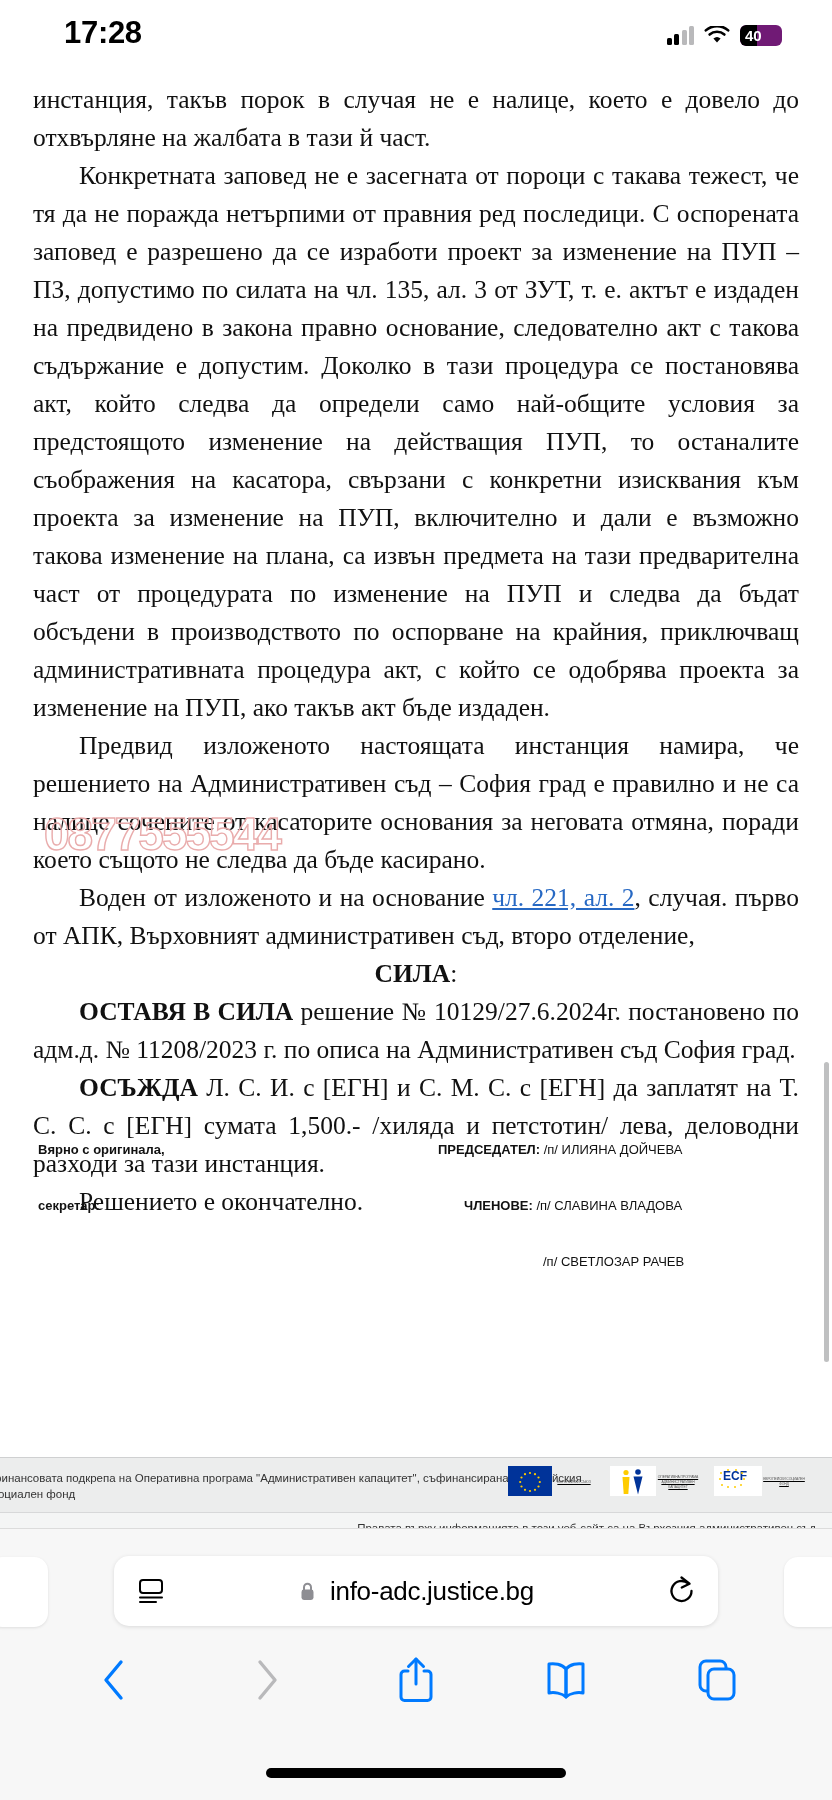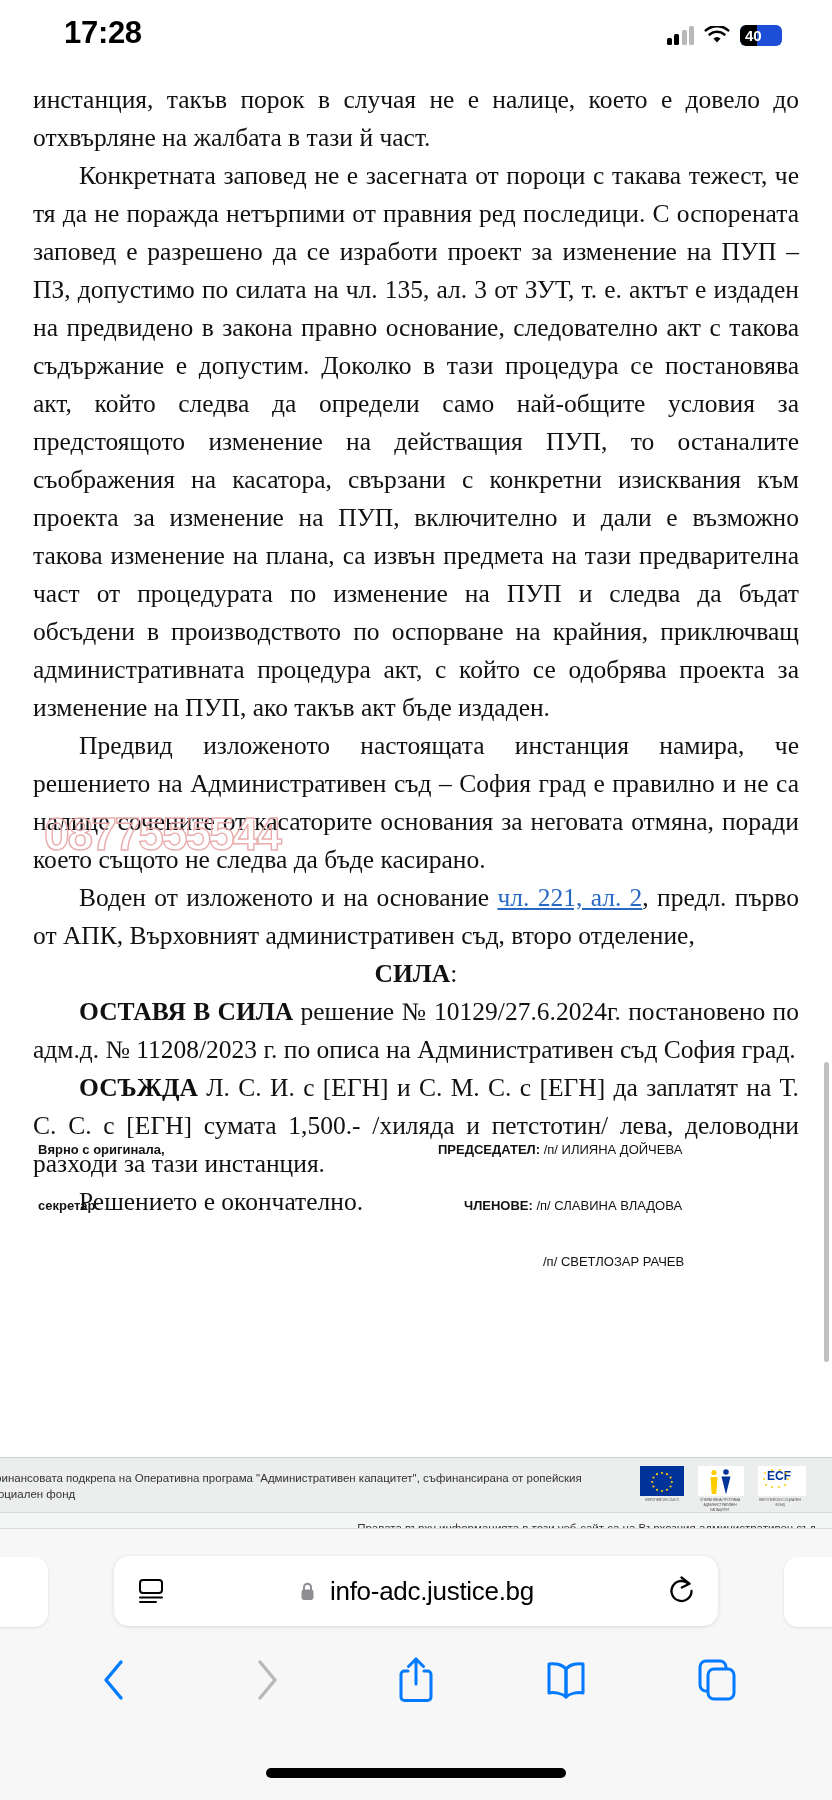--- a/index.html
+++ b/index.html
@@ -54,21 +54,21 @@
   .sig-bars i:nth-child(2) { height: 11px; }
   .sig-bars i:nth-child(3) { height: 15px; background: #b9b9bb; }
   .sig-bars i:nth-child(4) { height: 19px; background: #b9b9bb; }
 
   .wifi { width: 26px; height: 19px; position: relative; }
 
   .batt {
     position: relative;
     width: 42px; height: 21px;
     border-radius: 6px;
-    background: #1d4ed8;
+    background: #701a75;
     display: flex; align-items: center;
     overflow: hidden;
   }
   .batt-fill {
     position: absolute; left: 0; top: 0;
     height: 100%;
     width: 40%;
     background: #000;
     border-radius: 6px 0 0 6px;
   }
@@ -203,21 +203,21 @@
   }
   .logo-cap {
     width: 44px;
     font-size: 3.4px;
     line-height: 5px;
     color: #555;
     text-align: center;
     margin-top: 2px;
     letter-spacing: -0.1px;
   }
-  .logo-box { display: flex; flex-direction: column; align-items: flex-start; }
+  .logo-box { display: flex; align-items: center; text-decoration: underline; }
   .logo-oprd { width: 46px; height: 30px; position: relative; background: #fff; }
   .logo-ecf { width: 48px; height: 30px; position: relative; background: #fff; }
 
   .foot-bottom {
     position: relative;
     width: 832px;
     height: 34px;
     background: #f4f5f5;
     border-top: 1px solid #d7d8d9;
   }
@@ -356,21 +356,21 @@
 
     <div class="doc">
       <div class="clip-mask"></div>
 
       <p class="clipped-top">несъществуващ факт. Както правилно е приел съдът от първа инстанция, такъв порок в случая не е налице, което е довело до отхвърляне на жалбата в тази й част.</p>
 
       <p class="ind">Конкретната заповед не е засегната от пороци с такава тежест, че тя да не поражда нетърпими от правния ред последици. С оспорената заповед е разрешено да се изработи проект за изменение на ПУП – ПЗ, допустимо по силата на чл. 135, ал. 3 от ЗУТ, т. е. актът е издаден на предвидено в закона правно основание, следователно акт с такова съдържание е допустим. Доколко в тази процедура се постановява акт, който следва да определи само най-общите условия за предстоящото изменение на действащия ПУП, то останалите съображения на касатора, свързани с конкретни изисквания към проекта за изменение на ПУП, включително и дали е възможно такова изменение на плана, са извън предмета на тази предварителна част от процедурата по изменение на ПУП и следва да бъдат обсъдени в производството по оспорване на крайния, приключващ административната процедура акт, с който се одобрява проекта за изменение на ПУП, ако такъв акт бъде издаден.</p>
 
       <p class="ind">Предвид изложеното настоящата инстанция намира, че решението на Административен съд – София град е правилно и не са налице сочените от касаторите основания за неговата отмяна, поради което същото не следва да бъде касирано.</p>
 
-      <p class="ind"><span>Воден от изложеното и на основание </span><a class="lnk" href="#">чл. 221, ал. 2</a><span>, предл. първо от АПК, Върховният административен съд, второ отделение,</span></p>
+      <p class="ind"><span>Воден от изложеното и на основание </span><a class="lnk" href="#">чл. 221, ал. 2</a><span>, случая. първо от АПК, Върховният административен съд, второ отделение,</span></p>
 
       <p class="center"><b>СИЛА</b><span>:</span></p>
 
       <p class="ind"><b>ОСТАВЯ В СИЛА</b><span> решение № 10129/27.6.2024г. постановено по адм.д. № 11208/2023 г. по описа на Административен съд София град.</span></p>
 
       <p class="ind"><b>ОСЪЖДА</b><span> Л. С. И. с [ЕГН] и С. М. С. с [ЕГН] да заплатят на Т. С. С. с [ЕГН] сумата 1,500.- /хиляда и петстотин/ лева, деловодни разходи за тази инстанция.</span></p>
 
       <p class="ind">Решението е окончателно.</p>
     </div>
 

